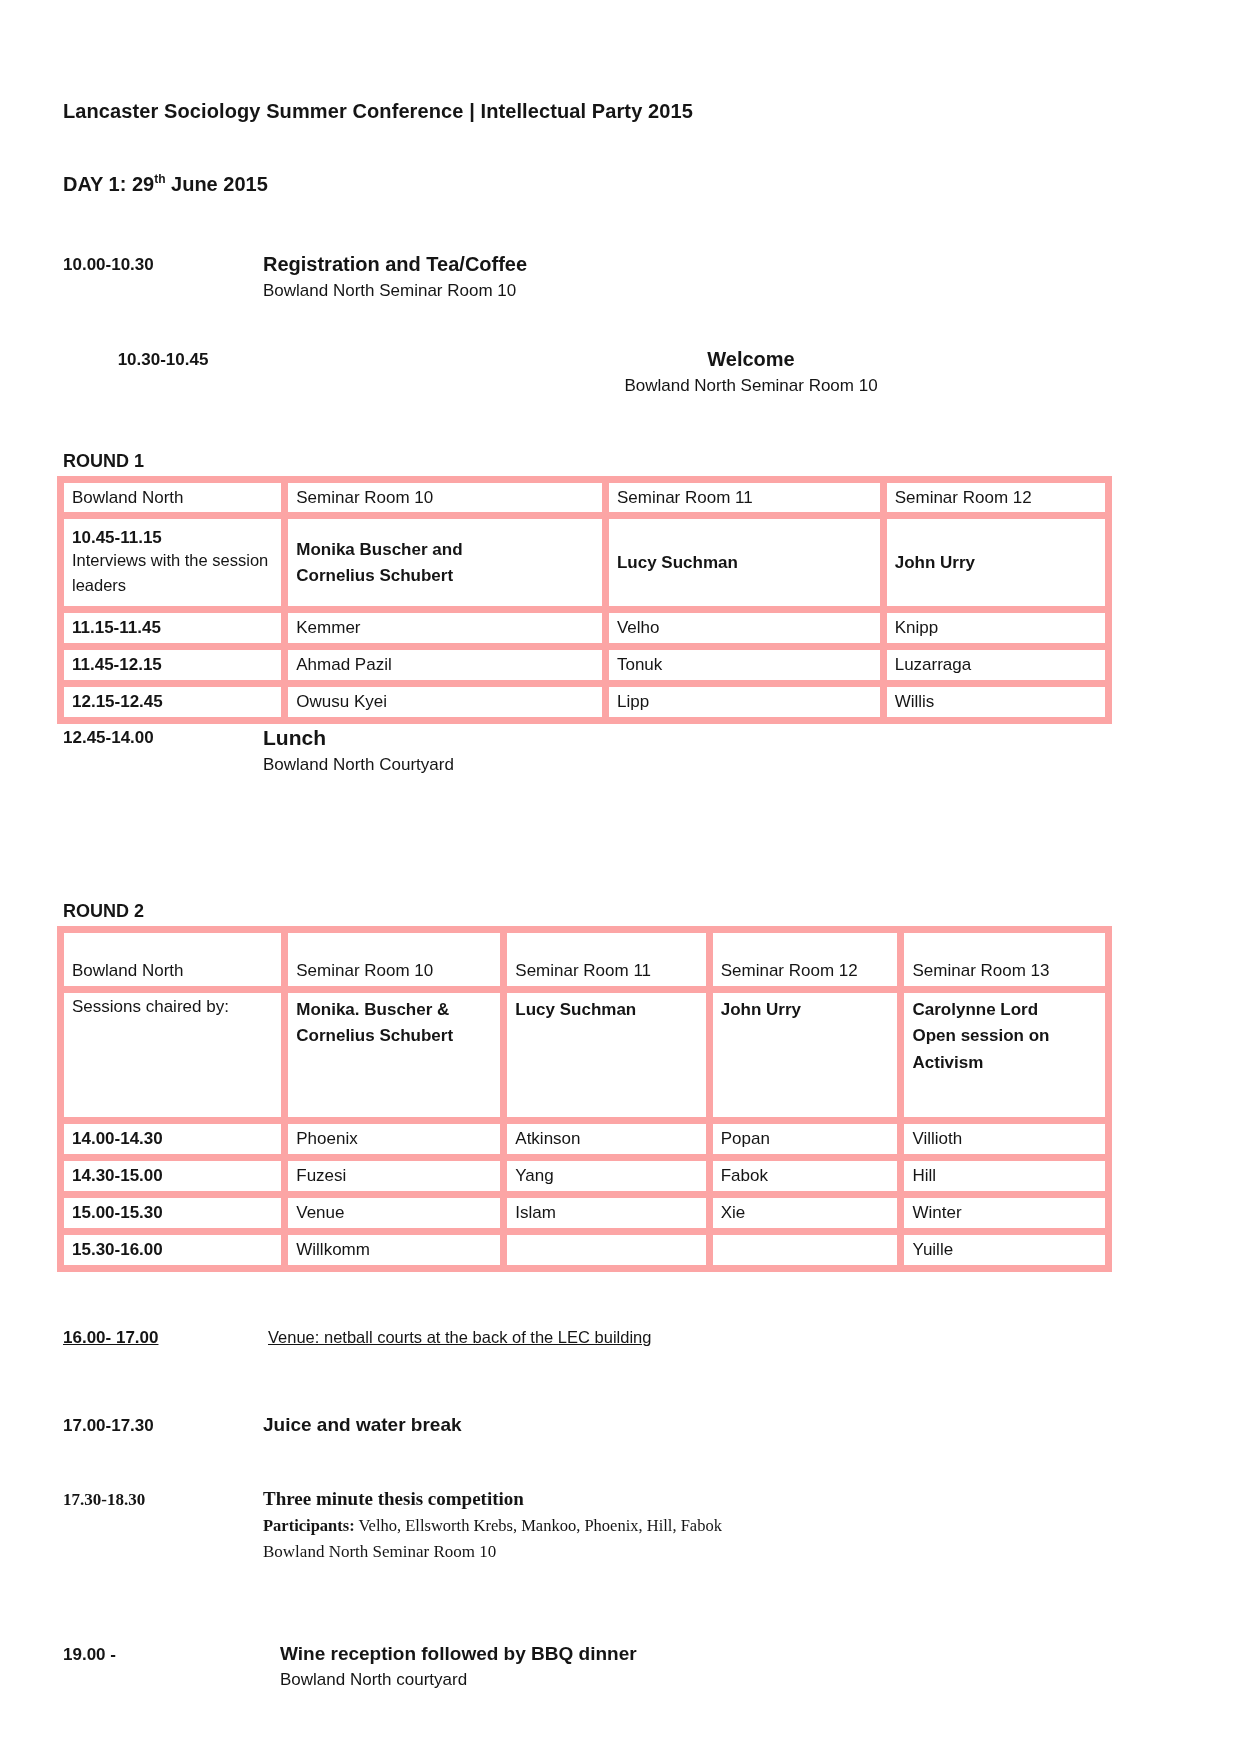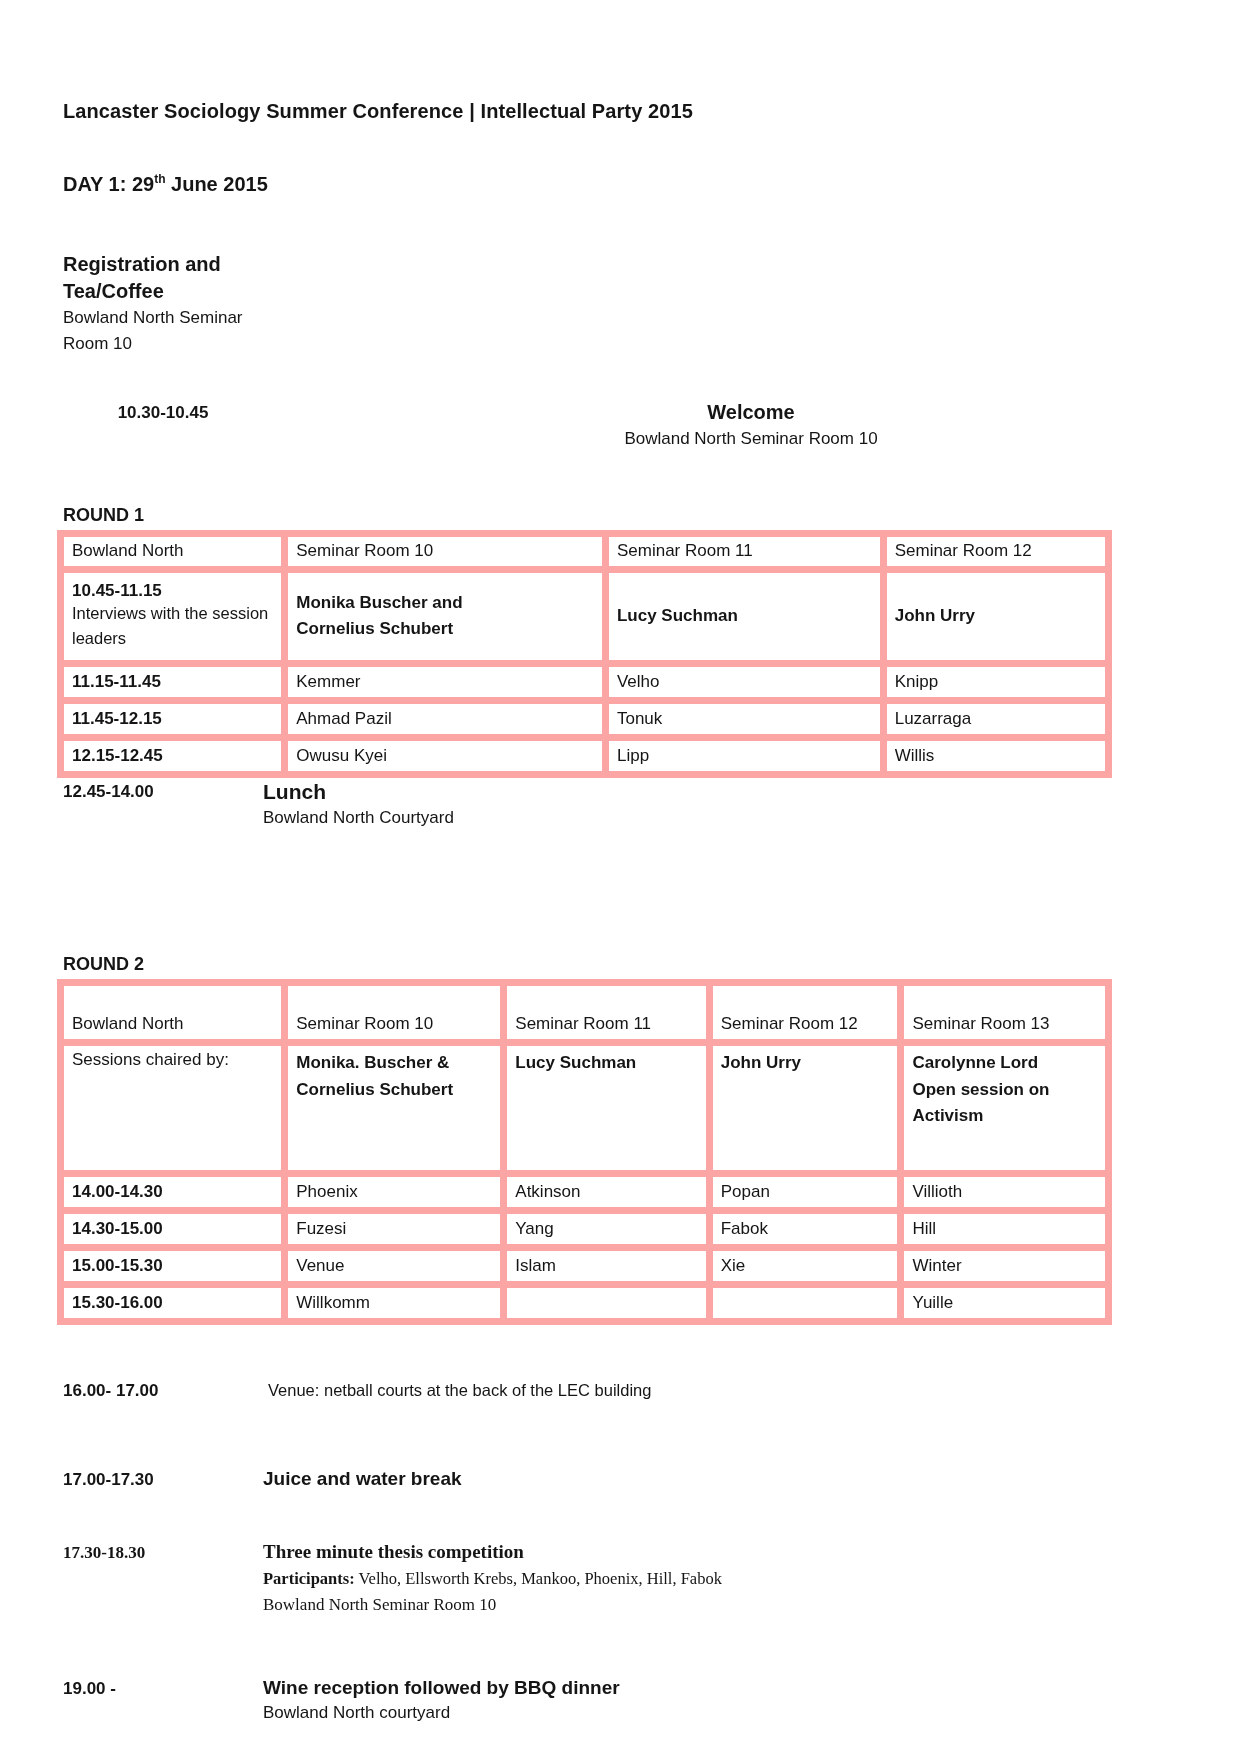--- a/index.html
+++ b/index.html
@@ -41,24 +41,24 @@
 
   .round-label{
     margin:0 0 4px 63px;
     font-size:18px;font-weight:bold;
   }
   .mt-item1{margin-top:55px;}
   .mt-item2{margin-top:42px;text-align:center;}
   .mt-round1{margin-top:52px;}
   .mt-lunch{}
   .mt-round2{margin-top:123px;}
-  .mt-floorball{margin-top:52px;}
+  .mt-floorball{margin-top:52px;text-decoration:underline;}
   .mt-juice{margin-top:62px;}
   .mt-thesis{margin-top:48px;font-family:Liberation Serif, serif;}
-  .mt-wine{margin-top:56px;}
+  .mt-wine{margin-top:76px;gap:17px;}
 
   table.sched{
     border-collapse:collapse;
     margin-left:57px;
     width:1055px;
     table-layout:fixed;
   }
   table.sched td{
     border:7px solid #fca5a5;
     padding:2px 8px;
@@ -85,20 +85,21 @@
 </head>
 <body>
 
 <div class="page">
 
   <div class="title">Lancaster Sociology Summer Conference | Intellectual Party 2015</div>
 
   <div class="day"><span>DAY 1: 29</span><sup>th</sup><span> June 2015</span></div>
 
   <div class="item mt-item1">
+    <div class="time">10.00-10.30</div>
     <div class="content">
       <div class="h20">Registration and Tea/Coffee</div>
       <div class="loc">Bowland North Seminar Room 10</div>
     </div>
   </div>
 
   <div class="item mt-item2">
     <div class="time">10.30-10.45</div>
     <div class="content">
       <div class="h20">Welcome</div>

